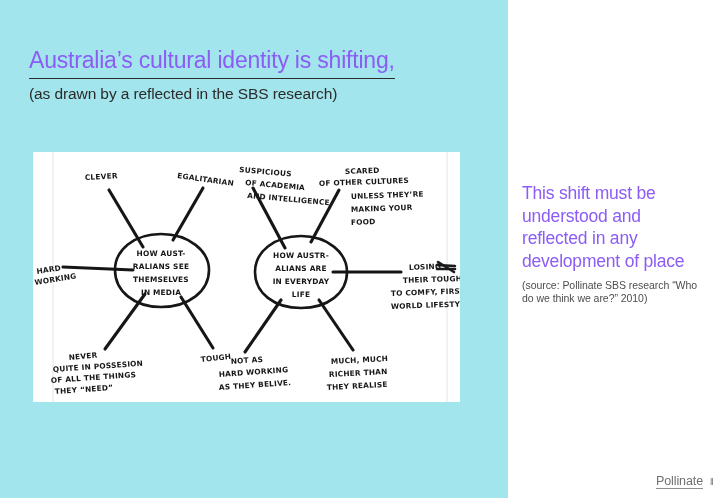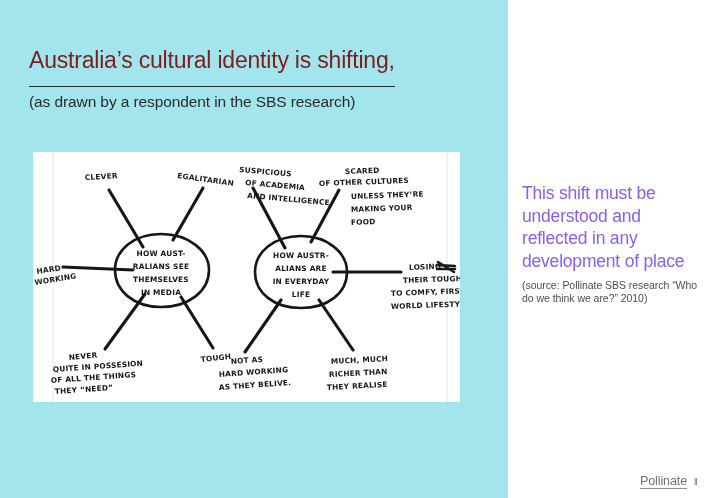--- a/index.html
+++ b/index.html
@@ -33,25 +33,25 @@
   
   #title-block {
     position: absolute;
     left: 29px;
     top: 46px;
     width: 470px;
   }
   #slide-title {
     font-size: 23px;
     line-height: 28px;
-    color: #7f1d1d;
+    color: #8b5cf6;
     letter-spacing: -0.2px;
     border-bottom: 1.5px solid #2b2b2b;
     display: inline-block;
-    padding-bottom: 12px;
+    padding-bottom: 4px;
     white-space: nowrap;
   }
   #slide-subtitle {
     font-size: 15.5px;
     line-height: 20px;
     color: #2b2b2b;
     margin-top: 5px;
     letter-spacing: -0.1px;
     white-space: nowrap;
   }
@@ -132,40 +132,41 @@
     display: flex;
     align-items: flex-end;
     gap: 7px;
   }
   #brand-wordmark {
     font-size: 12.5px;
     color: #6f6f6f;
     border-bottom: 1px solid #8e8e8e;
     line-height: 14px;
     letter-spacing: -0.1px;
+    margin-left: 16px;
   }
   #brand-mark {
     display: inline-block;
     color: #6f6f6f;
     font-size: 9px;
     line-height: 10px;
     letter-spacing: 1px;
     padding-bottom: 2px;
   }
 </style>
 </head>
 <body>
 
 <div id="slide">
 
   <div id="cyan-panel"></div>
 
   <div id="title-block">
     <div id="slide-title">Australia’s cultural identity is shifting,</div>
-    <div id="slide-subtitle">(as drawn by a respondent in the SBS research)</div>
+    <div id="slide-subtitle">(as drawn by a reflected in the SBS research)</div>
   </div>
 
   <div id="diagram-panel">
     <svg id="diagram-svg" width="427" height="250" viewBox="0 0 427 250">
 
       <rect x="0" y="0" width="427" height="250" fill="#ffffff"></rect>
       <line class="paper-rule" x1="20" y1="0" x2="20" y2="250"></line>
       <line class="paper-rule" x1="414" y1="0" x2="414" y2="250"></line>
 
       <g>

